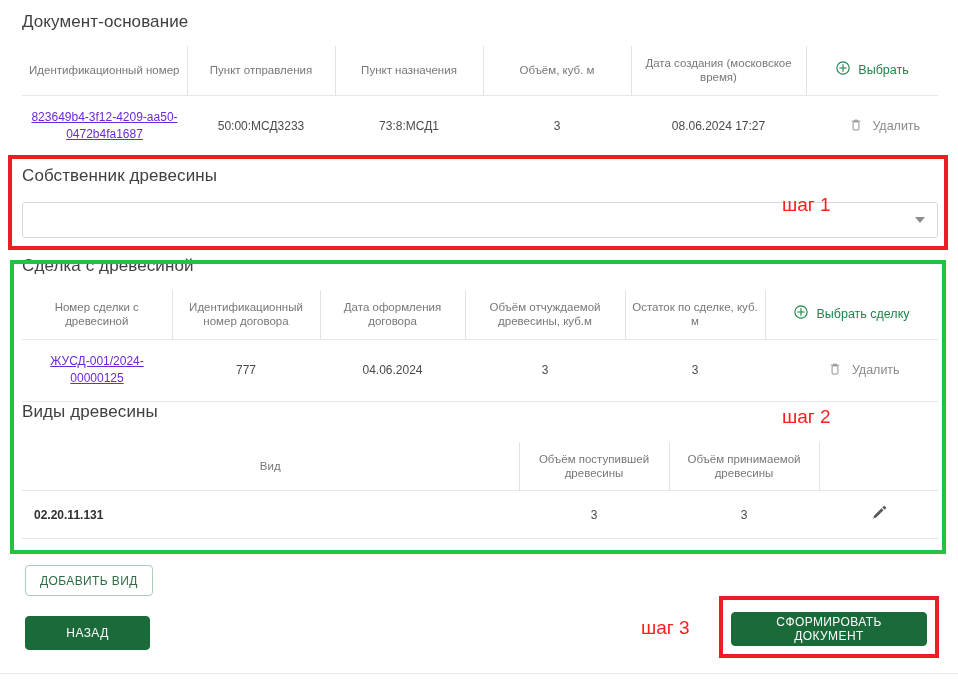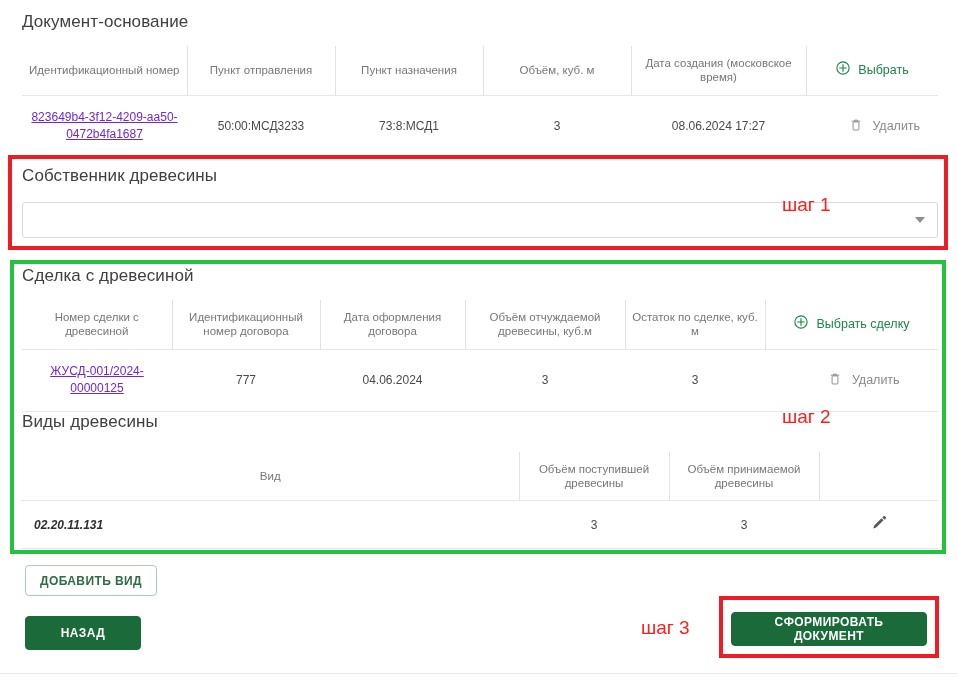--- a/index.html
+++ b/index.html
@@ -116,21 +116,21 @@
     border-left: 5px solid transparent;
     border-right: 5px solid transparent;
     border-top: 6px solid #8e8e8e;
   }
 
   
   .btn {
     font-family: "Liberation Sans", "DejaVu Sans", sans-serif;
     font-size: 12px;
     letter-spacing: .4px;
-    font-weight: 700;
+    font-weight: 400;
     cursor: pointer;
     border-radius: 4px;
     display: inline-flex;
     align-items: center;
     justify-content: center;
   }
   .btn-outline {
     background: #ffffff;
     border: 1px solid #a9cdb6;
     color: #2f6b45;
@@ -206,21 +206,21 @@
     <div class="section-title">Собственник древесины</div>
     <div class="select-box" style="margin-top:16px;">
       <span></span>
       <span class="select-arrow"></span>
     </div>
   </div>
 
   <div class="anno-red" style="left:8px; top:155px; width:940px; height:95px;"></div>
   <div class="step-label" style="left:782px; top:194px;">шаг 1</div>
 
-  <div style="position:absolute; left:22px; top:266px; width:916px;">
+  <div style="position:absolute; left:22px; top:256px; width:916px;">
     <div class="section-title">Сделка с древесиной</div>
 
     <table class="grid" style="margin-top:14px;">
       <colgroup>
         <col style="width:150px">
           <col style="width:148px">
           <col style="width:145px">
         <col style="width:160px">
           <col style="width:140px">
           <col style="width:173px">
@@ -276,42 +276,42 @@
       <thead>
         <tr>
           <th>Вид</th>
           <th>Объём поступившей древесины</th>
           <th>Объём принимаемой древесины</th>
           <th></th>
         </tr>
       </thead>
       <tbody>
         <tr>
-          <td style="text-align:left; padding-left:12px; font-weight:700; color:#2f2f2f;font-style:italic;">02.20.11.131</td>
+          <td style="text-align:left; padding-left:12px; font-weight:700; color:#2f2f2f;">02.20.11.131</td>
           <td>3</td>
           <td>3</td>
           <td>
             <span style="cursor:pointer; display:inline-block;">
               <svg width="18" height="18" viewBox="0 0 18 18">
                 <path d="M3.2 14.6l1-3 7.3-7.3 2 2-7.3 7.3-3 1z" fill="#595959"></path>
                 <path d="M12.3 3.5l1.3-1.3a.9.9 0 011.3 0l.9.9a.9.9 0 010 1.3l-1.3 1.3z" fill="#595959"></path>
               </svg>
             </span>
           </td>
         </tr>
       </tbody>
     </table>
   </div>
 
   <div class="anno-green" style="left:10px; top:260px; width:936px; height:294px;"></div>
   <div class="step-label" style="left:782px; top:398px;margin-top:8px;">шаг 2</div>
 
   <button class="btn btn-outline" style="position:absolute; left:25px; top:565px;">ДОБАВИТЬ ВИД</button>
 
-  <button class="btn btn-solid" style="position:absolute; left:25px; top:616px; width:116px;">НАЗАД</button>
+  <button class="btn btn-solid" style="position:absolute; left:25px; top:616px; width:125px;">НАЗАД</button>
 
   <button class="btn btn-solid" style="position:absolute; left:731px; top:612px; width:196px;">СФОРМИРОВАТЬ ДОКУМЕНТ</button>
 
   <div class="anno-red" style="left:719px; top:596px; width:220px; height:62px;"></div>
   <div class="step-label" style="left:641px; top:617px;">шаг 3</div>
 
   <div style="position:absolute; left:0; top:673px; width:958px; height:1px; background:#e8e8e8;"></div>
 
 </div>
 

